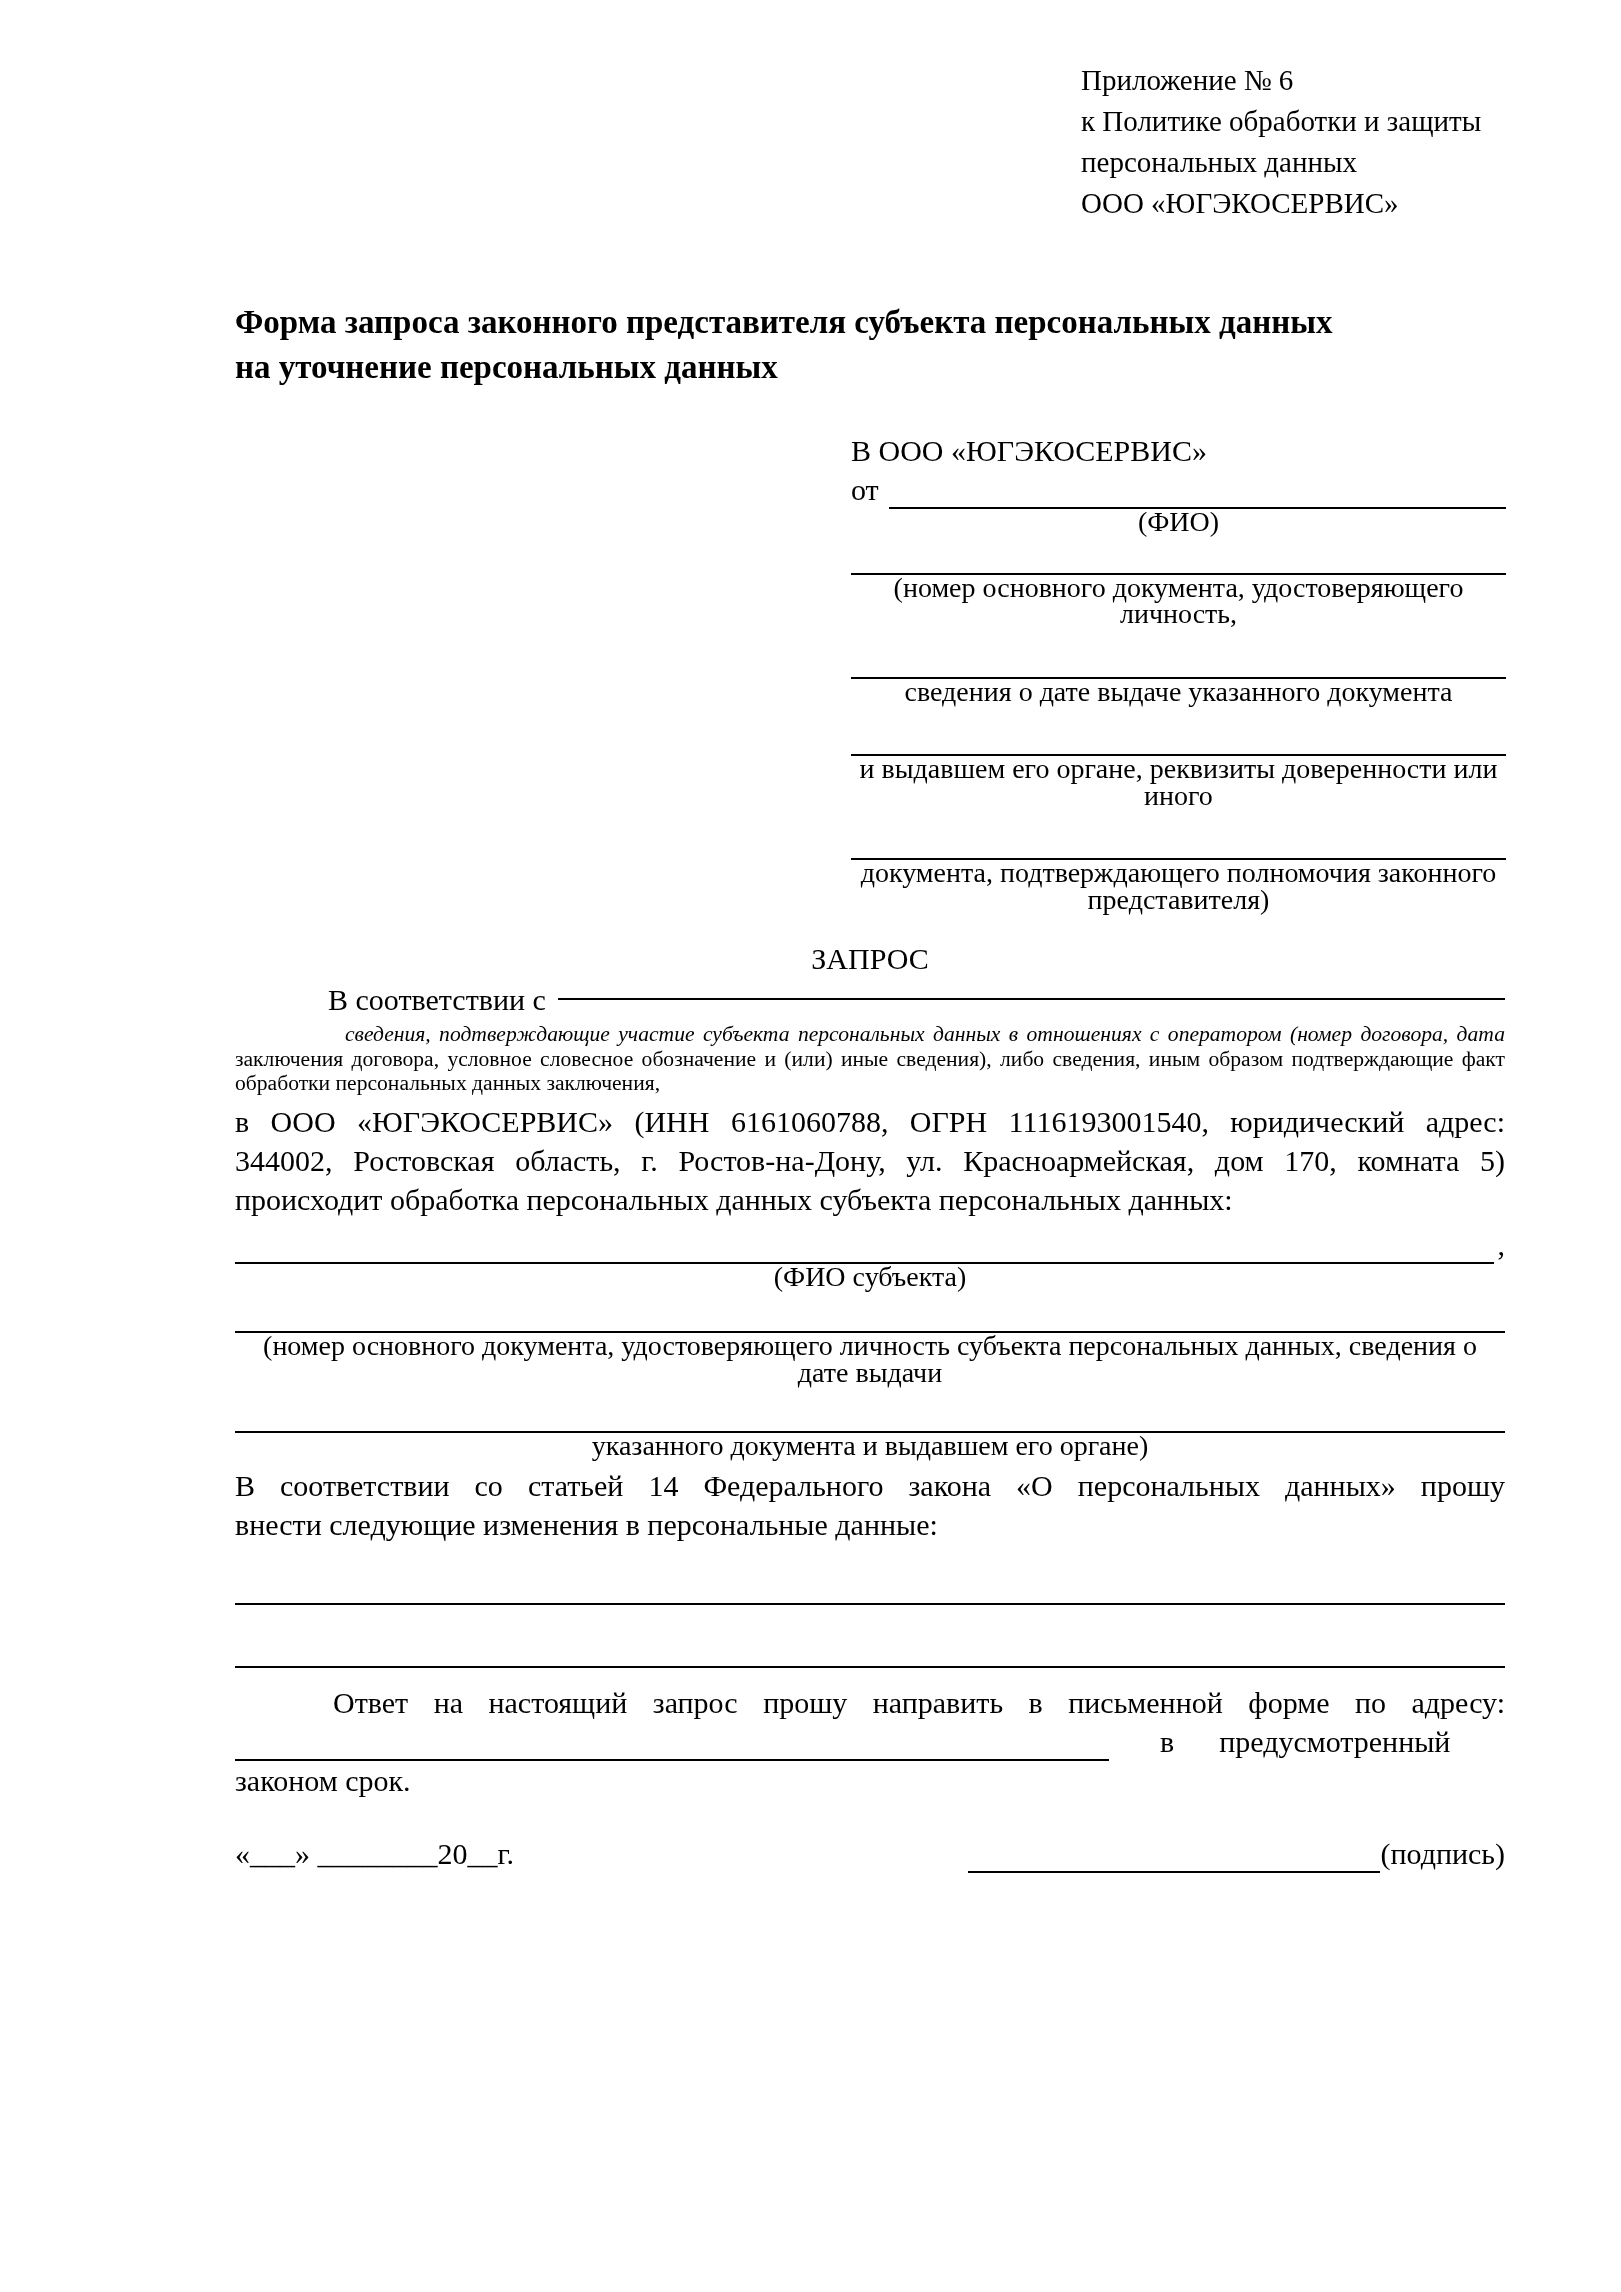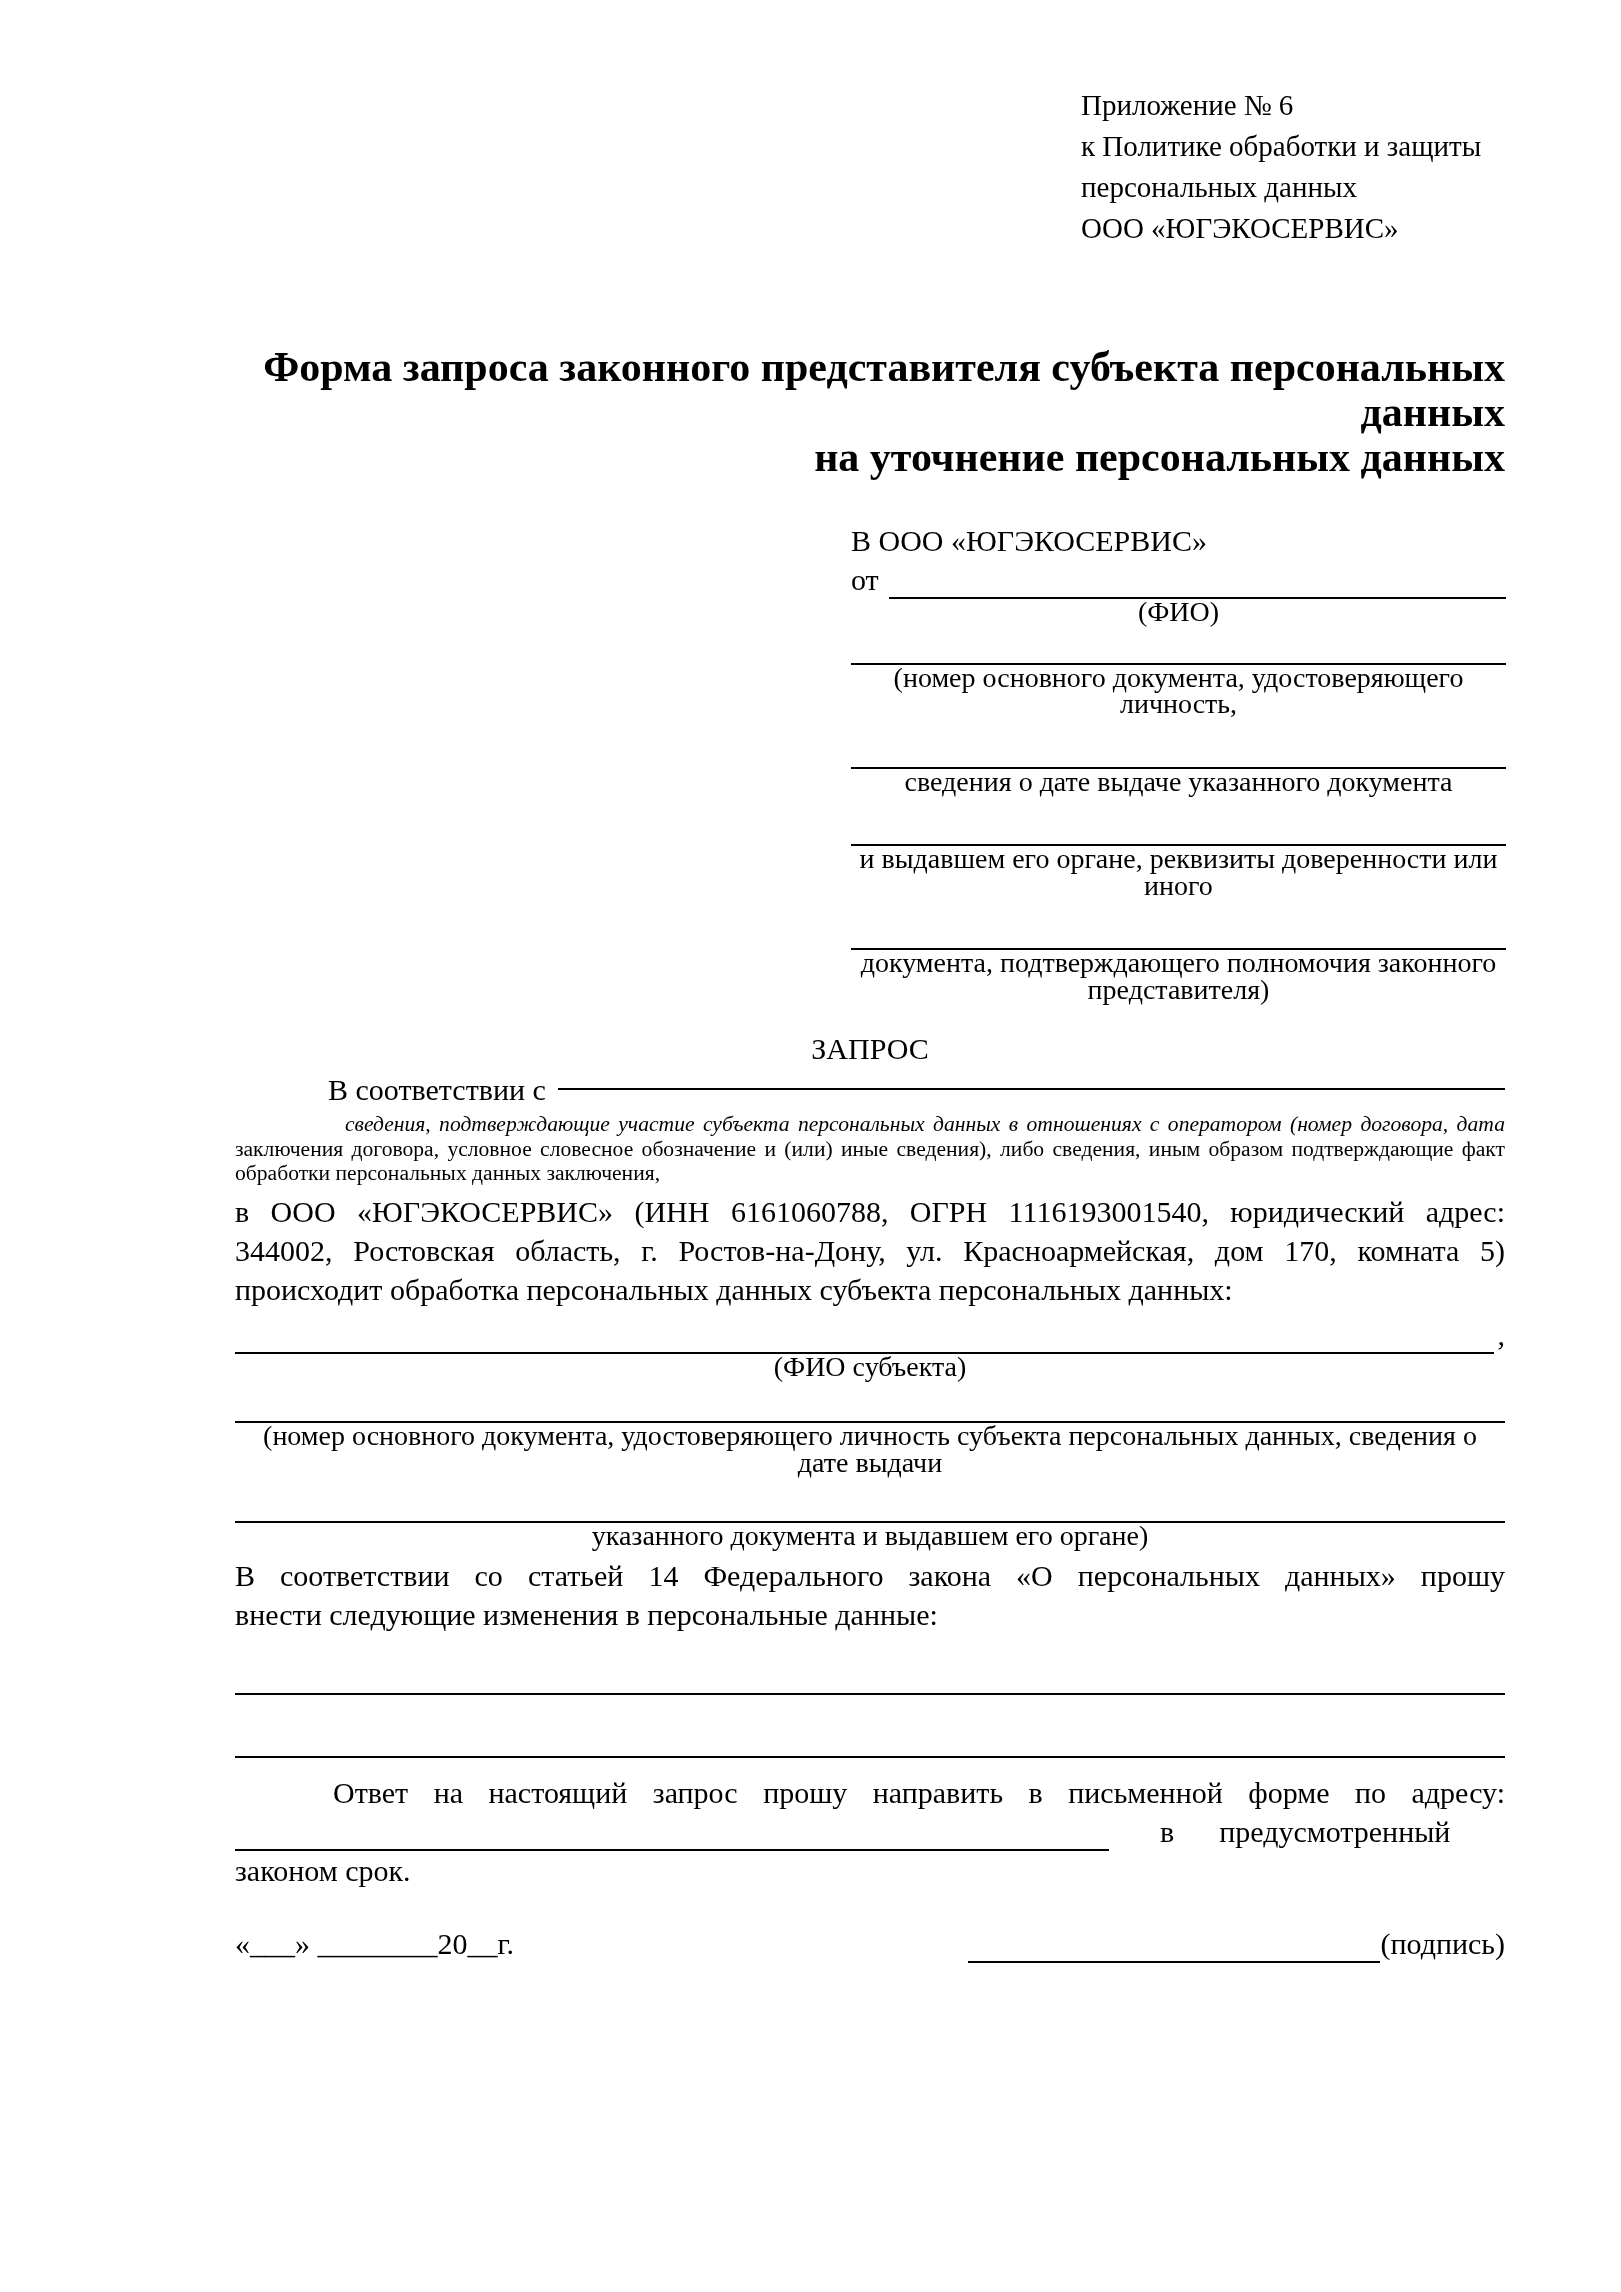--- a/index.html
+++ b/index.html
@@ -5,36 +5,36 @@
   html, body { margin: 0; padding: 0; background: #ffffff; }
   .page {
     position: relative;
     width: 1621px;
     height: 2293px;
     margin: 0 auto;
     background: #ffffff;
     color: #000000;
     font-family: "Liberation Serif", "DejaVu Serif", serif;
     box-sizing: border-box;
-    padding: 85px 116px 0 235px;
+    padding: 60px 116px 0 235px;
     overflow: hidden;
   }
   .body-text { font-size: 30px; line-height: 39px; }
   .small-text { font-size: 28px; line-height: 26.5px; }
   .fine-text  { font-size: 21.6px; line-height: 24.5px; }
 
   
   .annex { margin-left: 846px; font-size: 29px; line-height: 41px; }
 
   
   .doc-title {
-    margin-top: 96px;
-    text-align: right;
+    margin-top: 76px;
+    text-align: left;
     font-weight: 700;
-    font-size: 42px;
+    font-size: 33px;
     line-height: 45px;
   }
 
   
   .addressee { margin-top: 41px; margin-left: 616px; width: 655px; }
   .addr-row { display: flex; align-items: flex-end; }
   .addr-row .lbl { white-space: nowrap; padding-right: 9.8px; }
   .fill { flex: 1 1 auto; border-bottom: 2.9px solid #000; }
   .caption { text-align: center; }
   .blank { border-bottom: 2.9px solid #000; }

